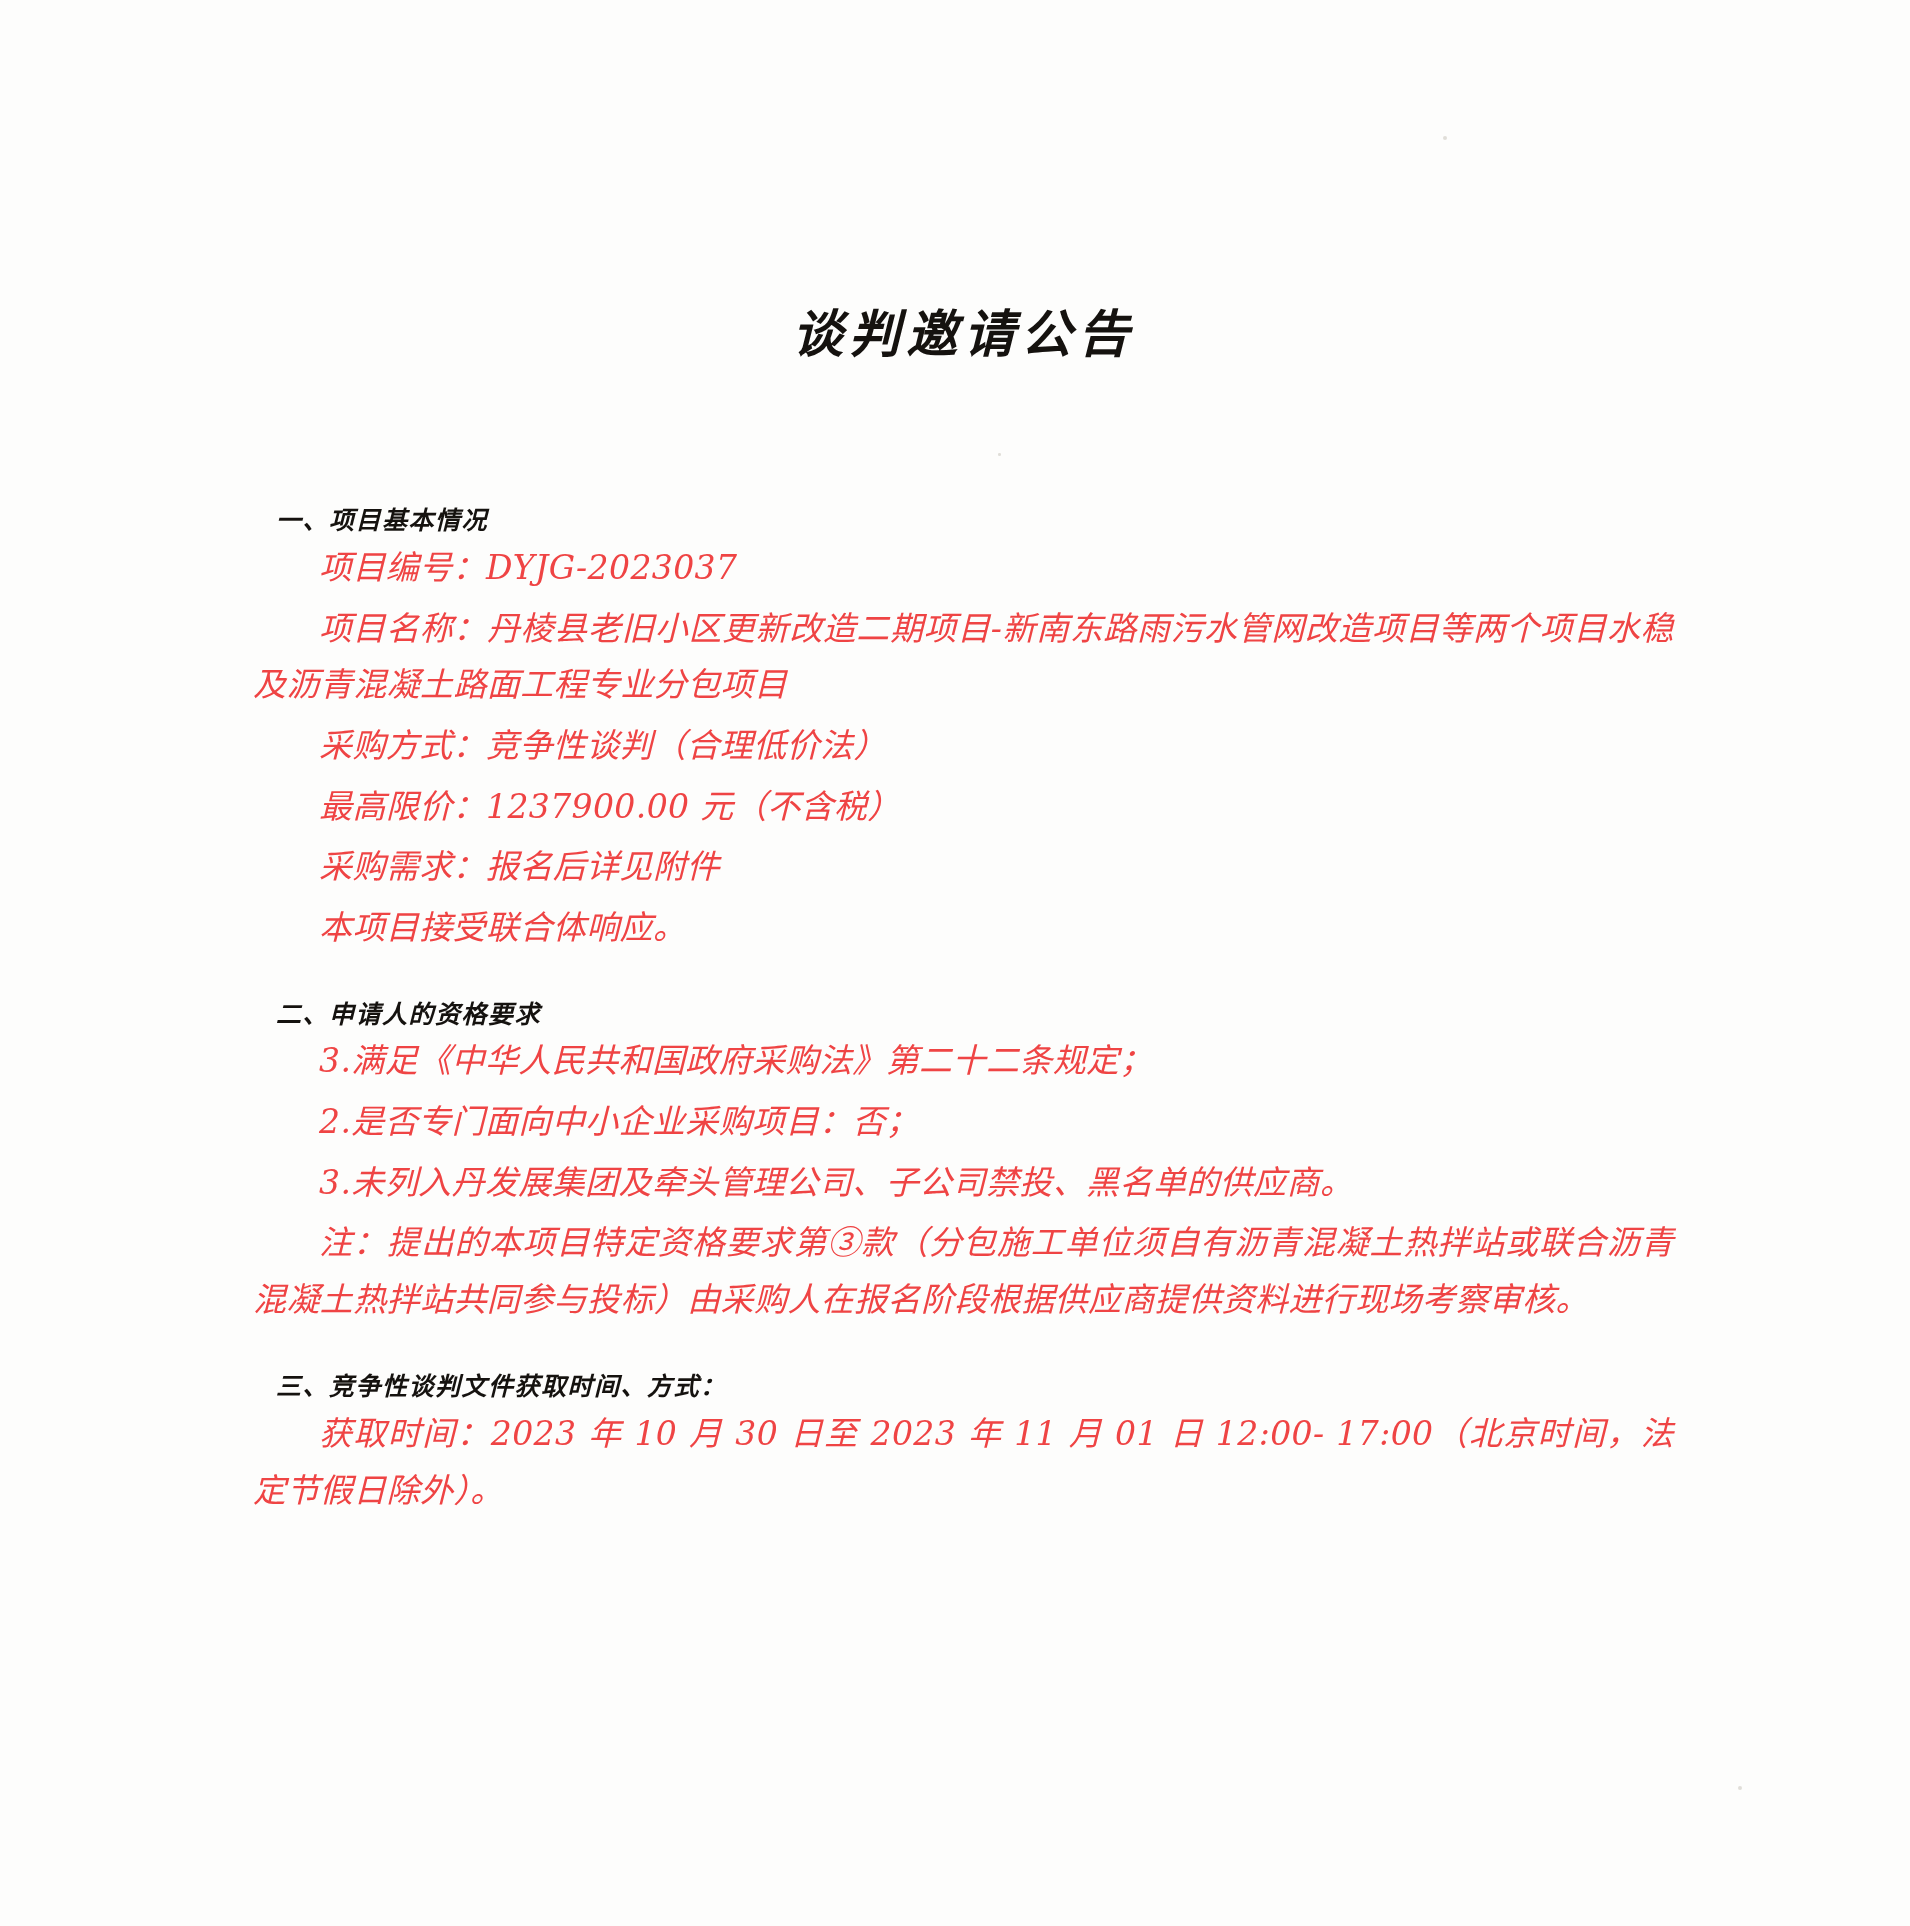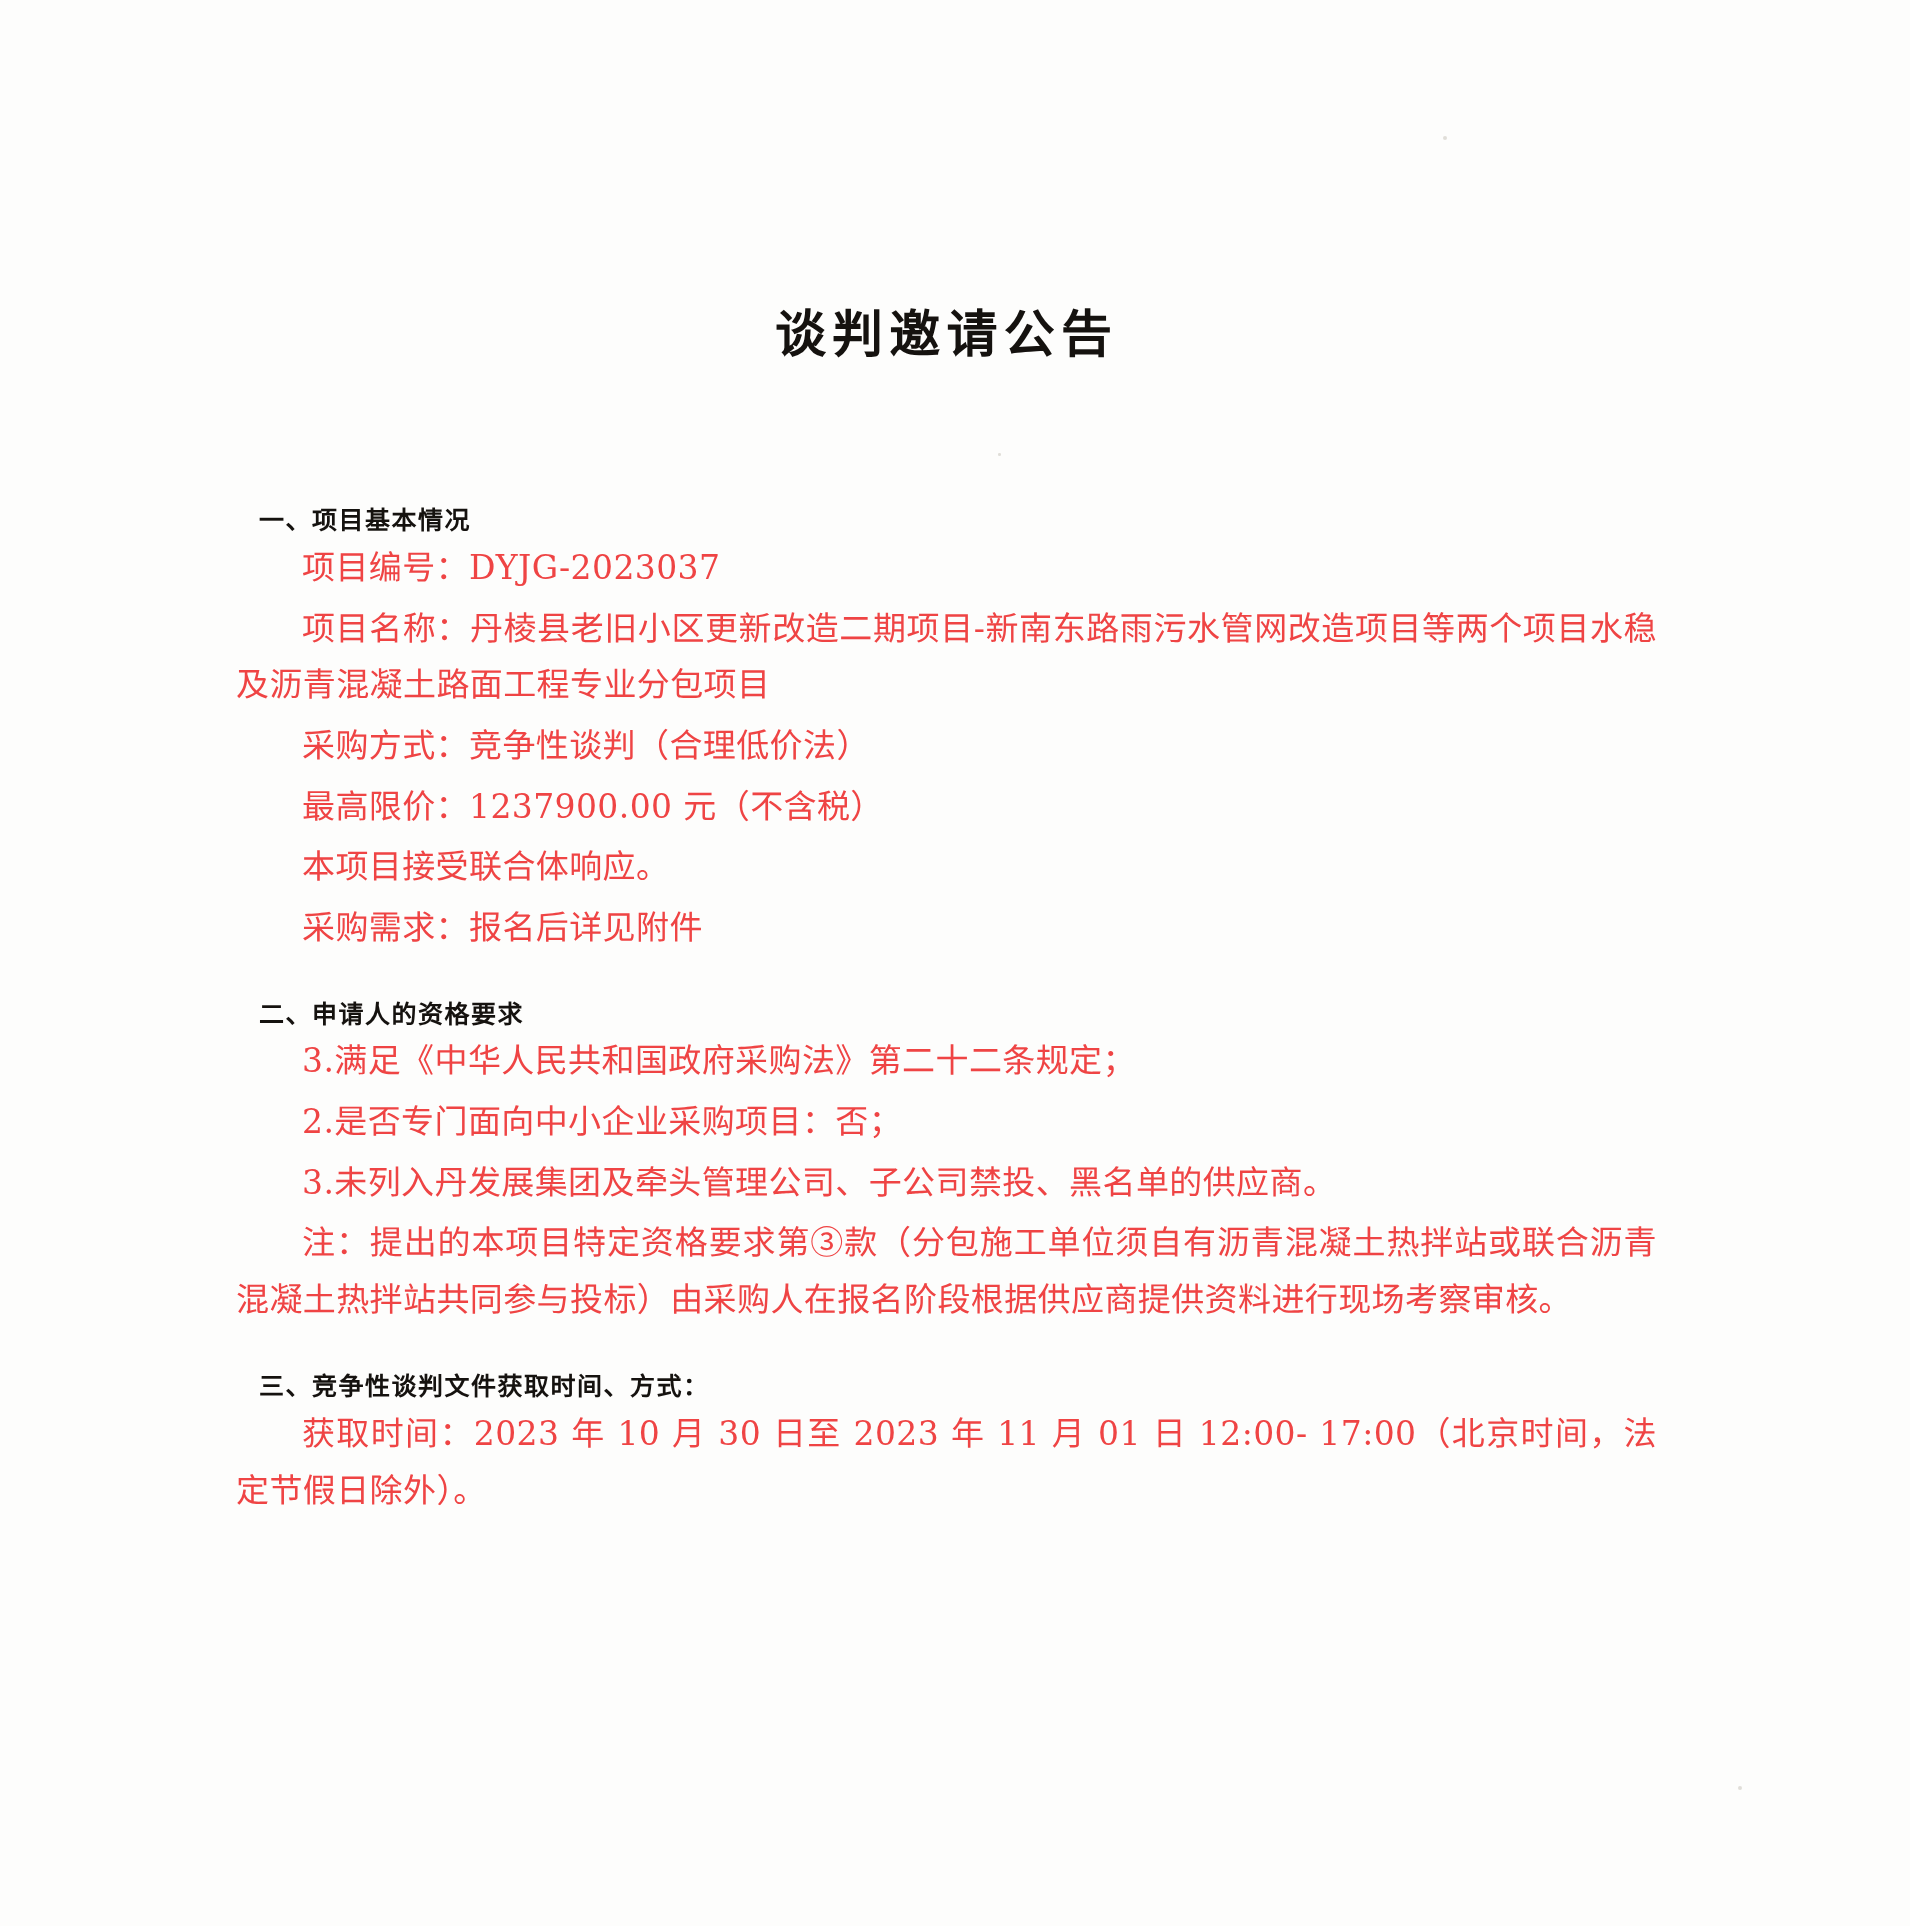--- a/index.html
+++ b/index.html
@@ -21,23 +21,24 @@
   }
   
   .speck {
     position: absolute;
     background: #c9c4bc;
     border-radius: 50%;
     opacity: .55;
   }
   .content {
     position: absolute;
-    left: 236px;
+    left: 253px;
     top: 0;
     width: 1421px;
+    font-style: italic;
   }
   .doc-title {
     text-align: center;
     font-family: "DejaVu Serif", "Liberation Serif", serif;
     font-weight: 700;
     font-size: 51px;
     letter-spacing: 6.2px;
     margin-top: 293px;
     color: #15120f;
   }
@@ -78,22 +79,22 @@
   <div class="content">
 
     <div class="doc-title">谈判邀请公告</div>
     <div class="spacer-title"></div>
 
     <div class="section-head">一、项目基本情况</div>
     <p class="para indent">项目编号：DYJG-2023037</p>
     <p class="para indent">项目名称：丹棱县老旧小区更新改造二期项目-新南东路雨污水管网改造项目等两个项目水稳及沥青混凝土路面工程专业分包项目</p>
     <p class="para indent">采购方式：竞争性谈判（合理低价法）</p>
     <p class="para indent">最高限价：1237900.00 元（不含税）</p>
+    <p class="para indent">采购需求：报名后详见附件</p>
     <p class="para indent">本项目接受联合体响应。</p>
-    <p class="para indent">采购需求：报名后详见附件</p>
 
     <div class="section-head">二、申请人的资格要求</div>
     <p class="para indent">3.满足《中华人民共和国政府采购法》第二十二条规定；</p>
     <p class="para indent">2.是否专门面向中小企业采购项目：否；</p>
     <p class="para indent">3.未列入丹发展集团及牵头管理公司、子公司禁投、黑名单的供应商。</p>
     <p class="para indent">注：提出的本项目特定资格要求第③款（分包施工单位须自有沥青混凝土热拌站或联合沥青混凝土热拌站共同参与投标）由采购人在报名阶段根据供应商提供资料进行现场考察审核。</p>
 
     <div class="section-head">三、竞争性谈判文件获取时间、方式：</div>
     <p class="para indent">获取时间：2023 年 10 月 30 日至 2023 年  11 月 01 日 12:00- 17:00（北京时间，法定节假日除外）。</p>
 

